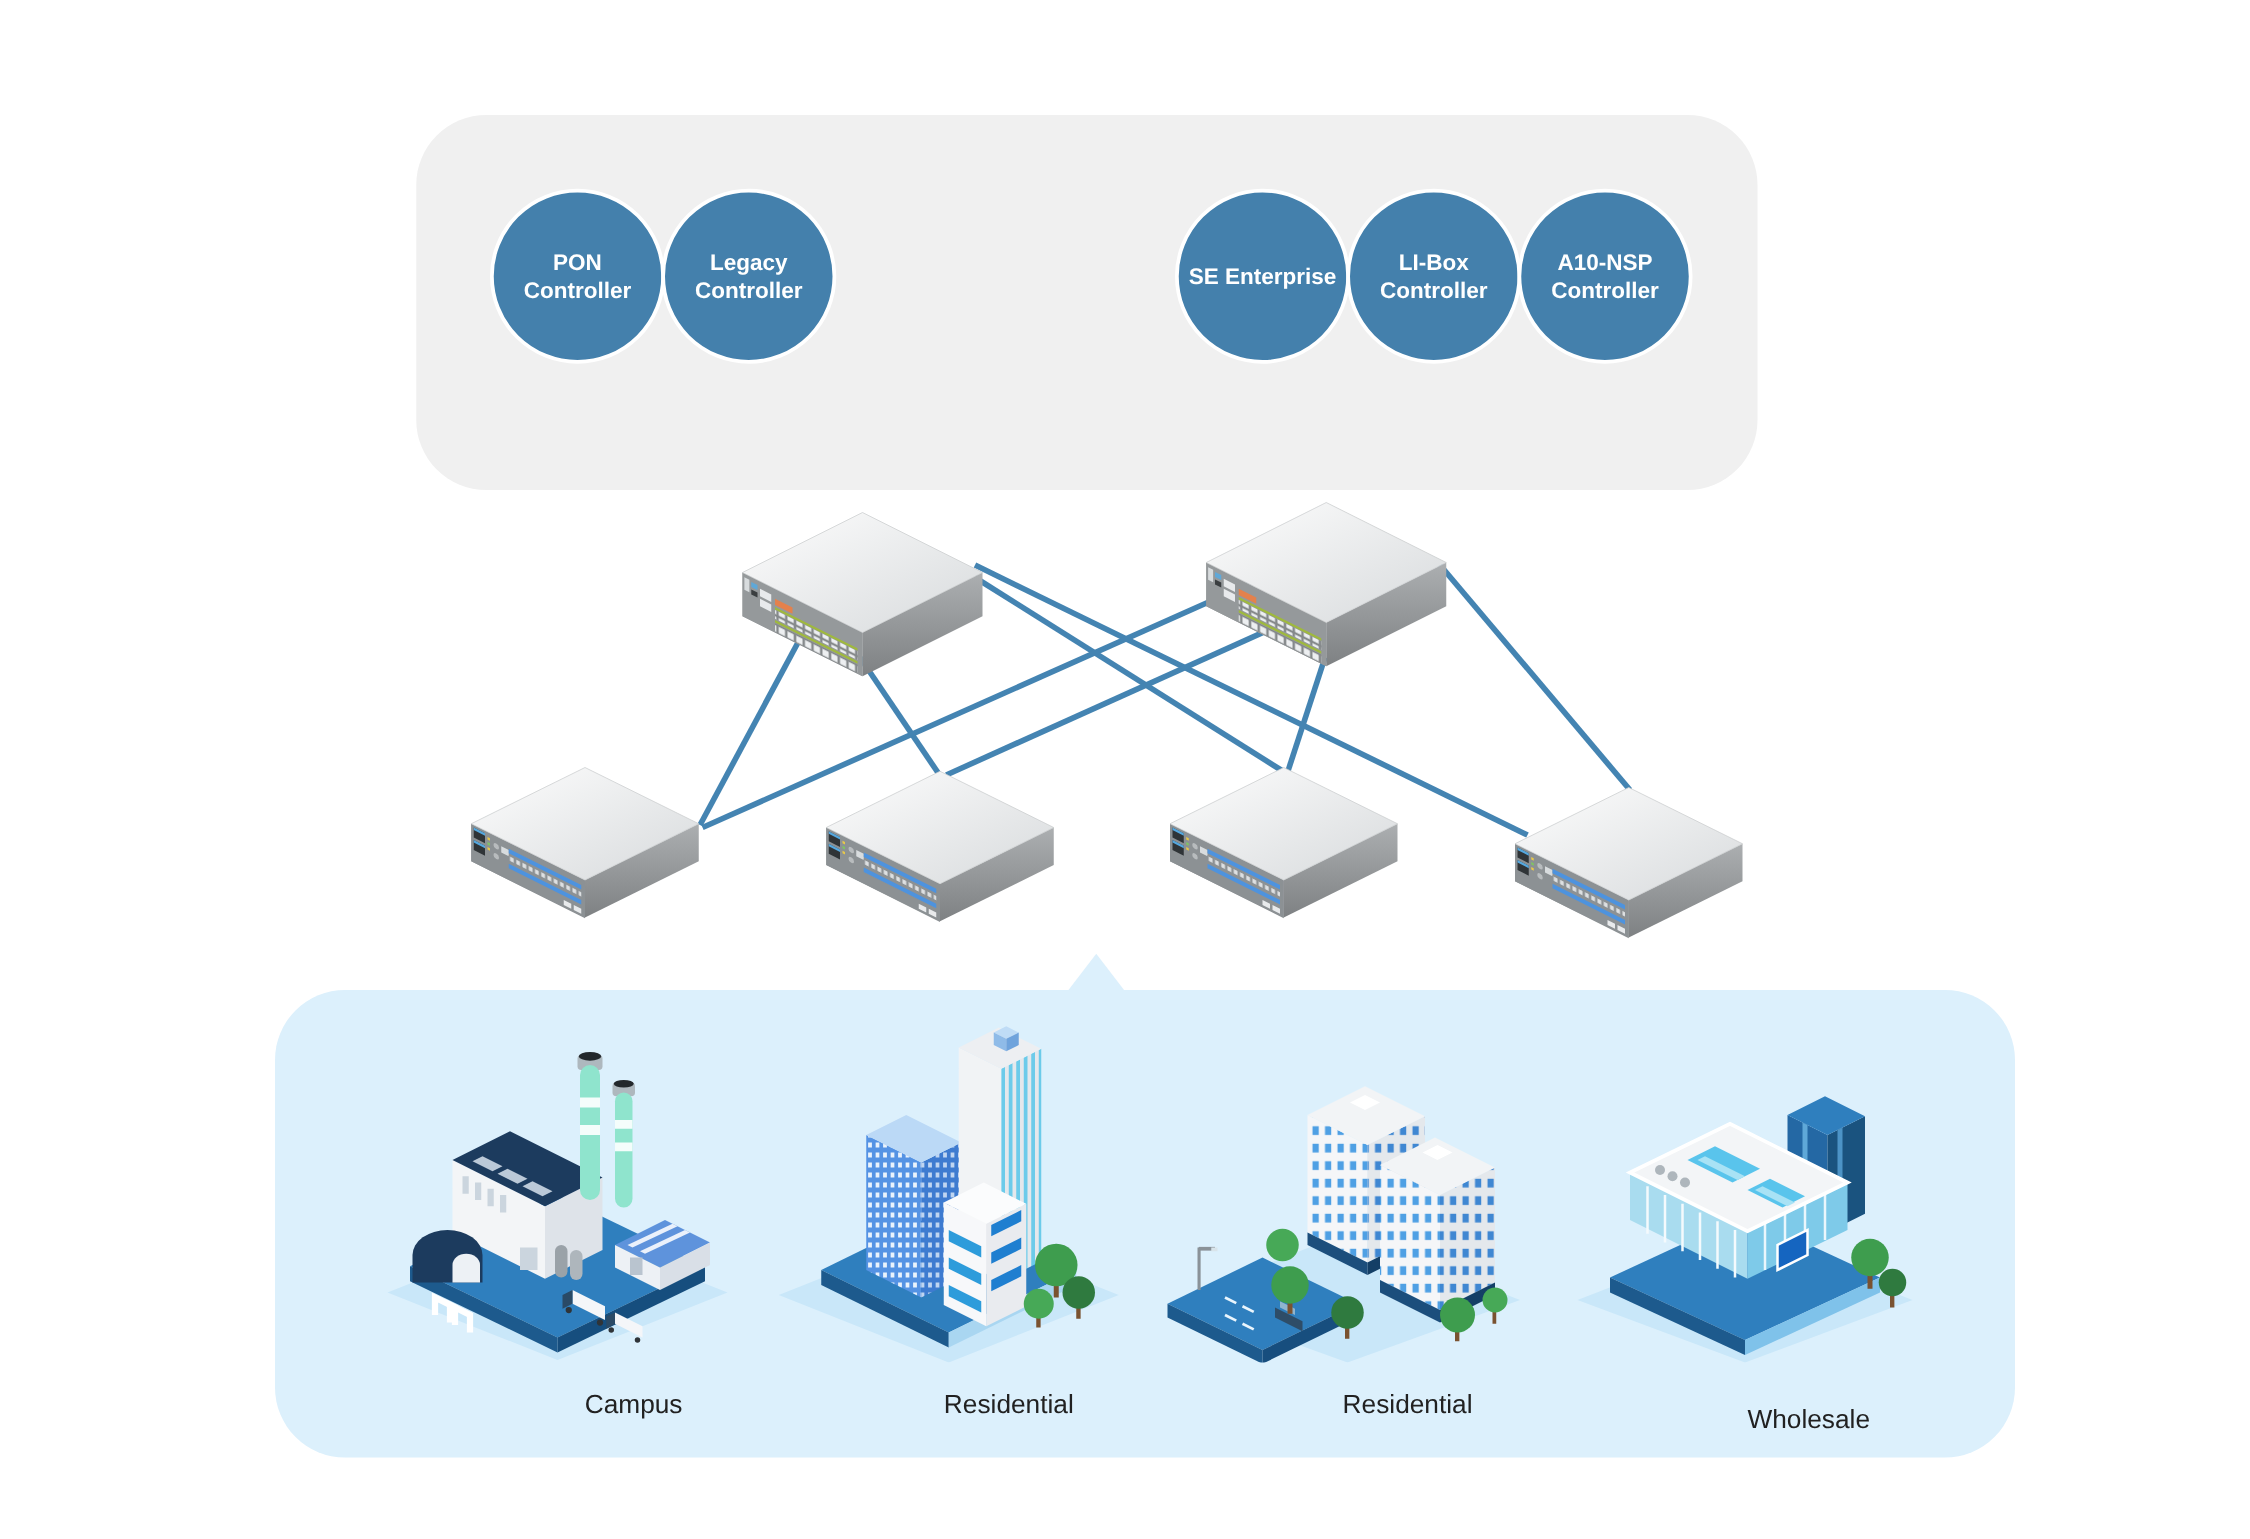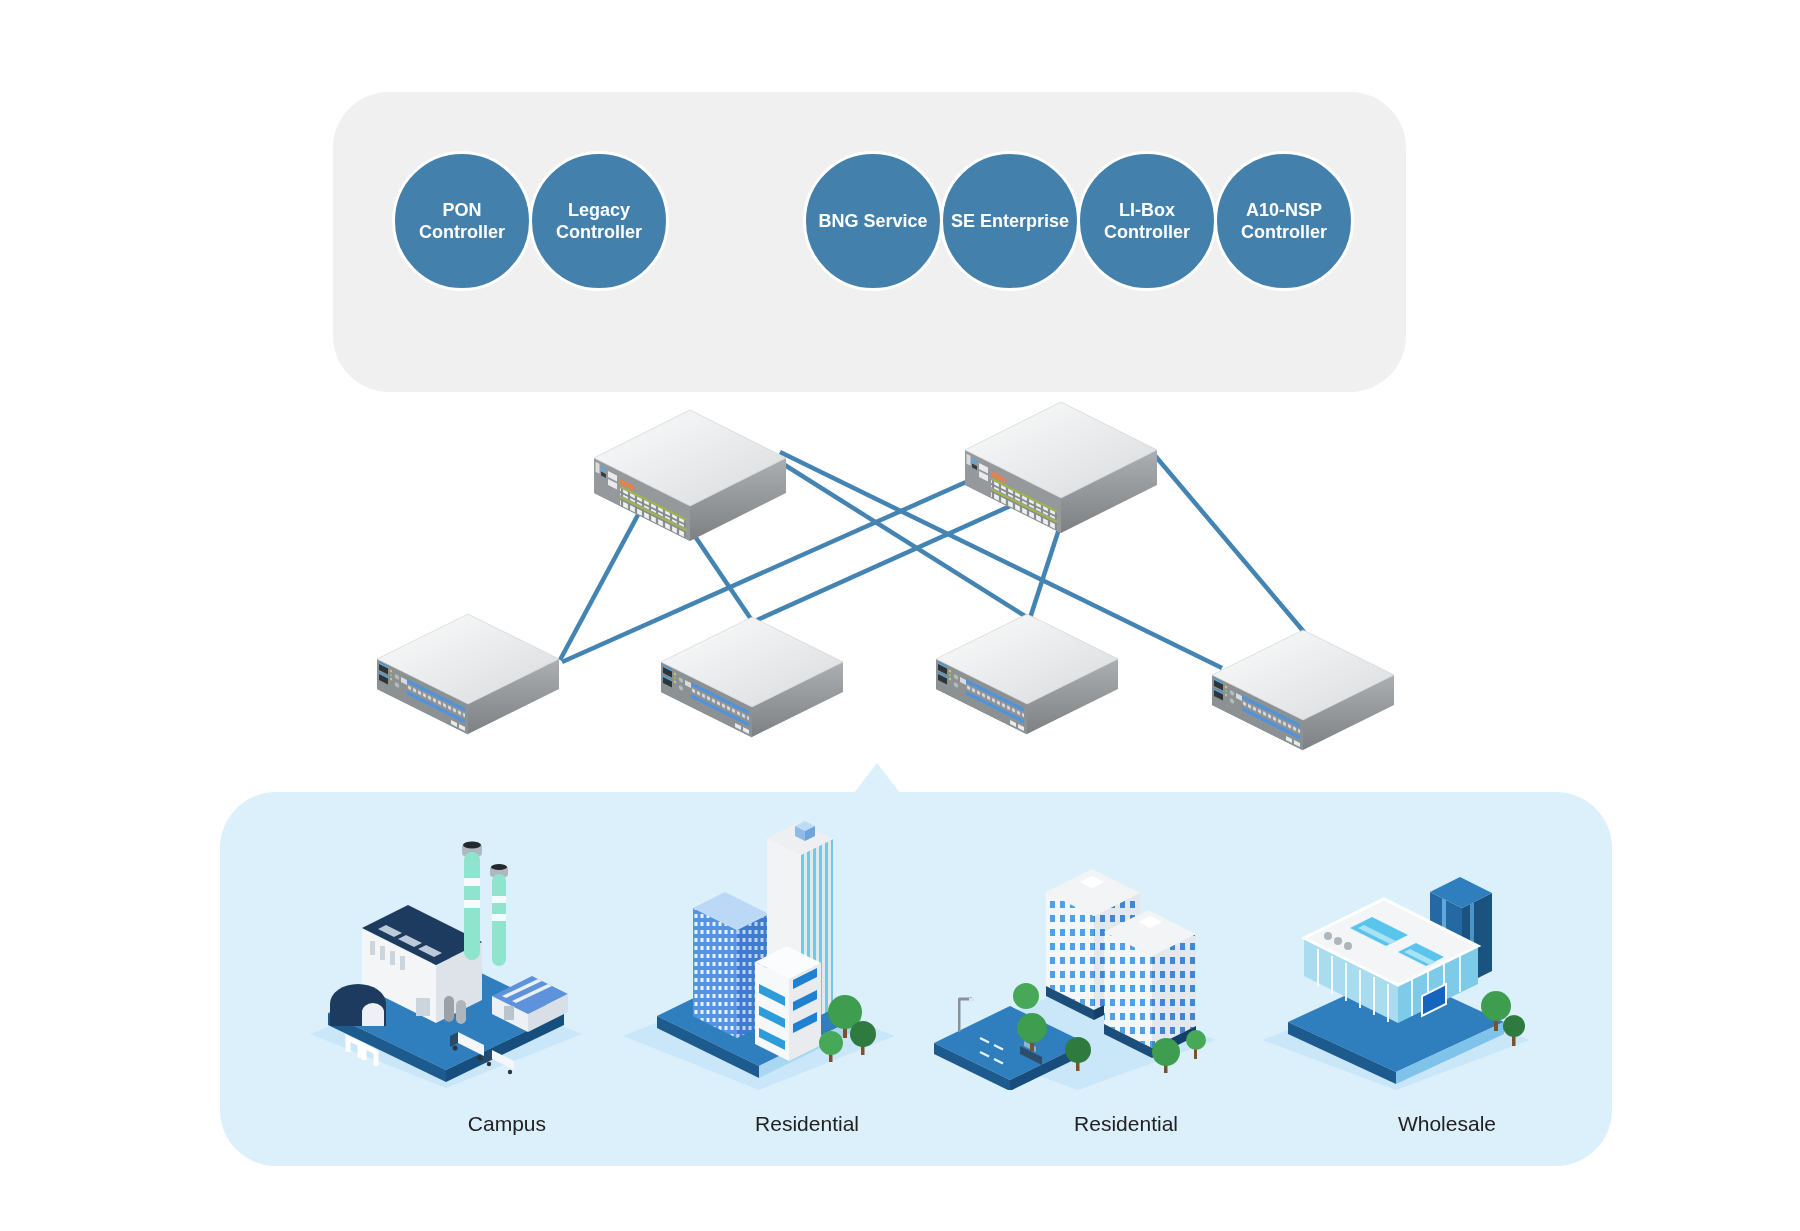--- a/index.html
+++ b/index.html
@@ -39,38 +39,35 @@
   
   .access-panel{position:absolute;left:220px;top:792px;width:1392px;height:374px;
     background:var(--access-blue);border-radius:56px;z-index:0;}
   .access-tail{position:absolute;left:854px;top:763px;width:0;height:0;
     border-left:23px solid transparent;border-right:23px solid transparent;
     border-bottom:30px solid var(--access-blue);z-index:0;}
   .segment-figure{position:absolute;top:8px;width:300px;height:290px;}
   .f1{left:76px;}.f2{left:389px;}.f3{left:708px;}.f4{left:1026px;}
   .segment-label{position:absolute;top:320px;width:200px;text-align:right;
     color:var(--label-color);font-size:21px;}
-  .l1{left:126px;}.l2{left:439px;}.l3{left:758px;}.l4{left:1076px;}
+  .l1{left:126px;}.l2{left:439px;}.l3{left:758px;}.l4{left:1076px;margin-top:12px;}
 </style>
 </head>
 <body>
 
 <div class="stage">
 
   <div class="controllers-panel">
     <div class="controller-circle c1">
       <span>PON
 Controller</span>
       </div>
     <div class="controller-circle c2">
       <span>Legacy
 Controller</span>
-      </div>
-    <div class="controller-circle c4">
-      <span>BNG Service</span>
       </div>
     <div class="controller-circle c5">
       <span>SE Enterprise</span>
       </div>
     <div class="controller-circle c6">
       <span>LI-Box
 Controller</span>
       </div>
     <div class="controller-circle c7">
       <span>A10-NSP

